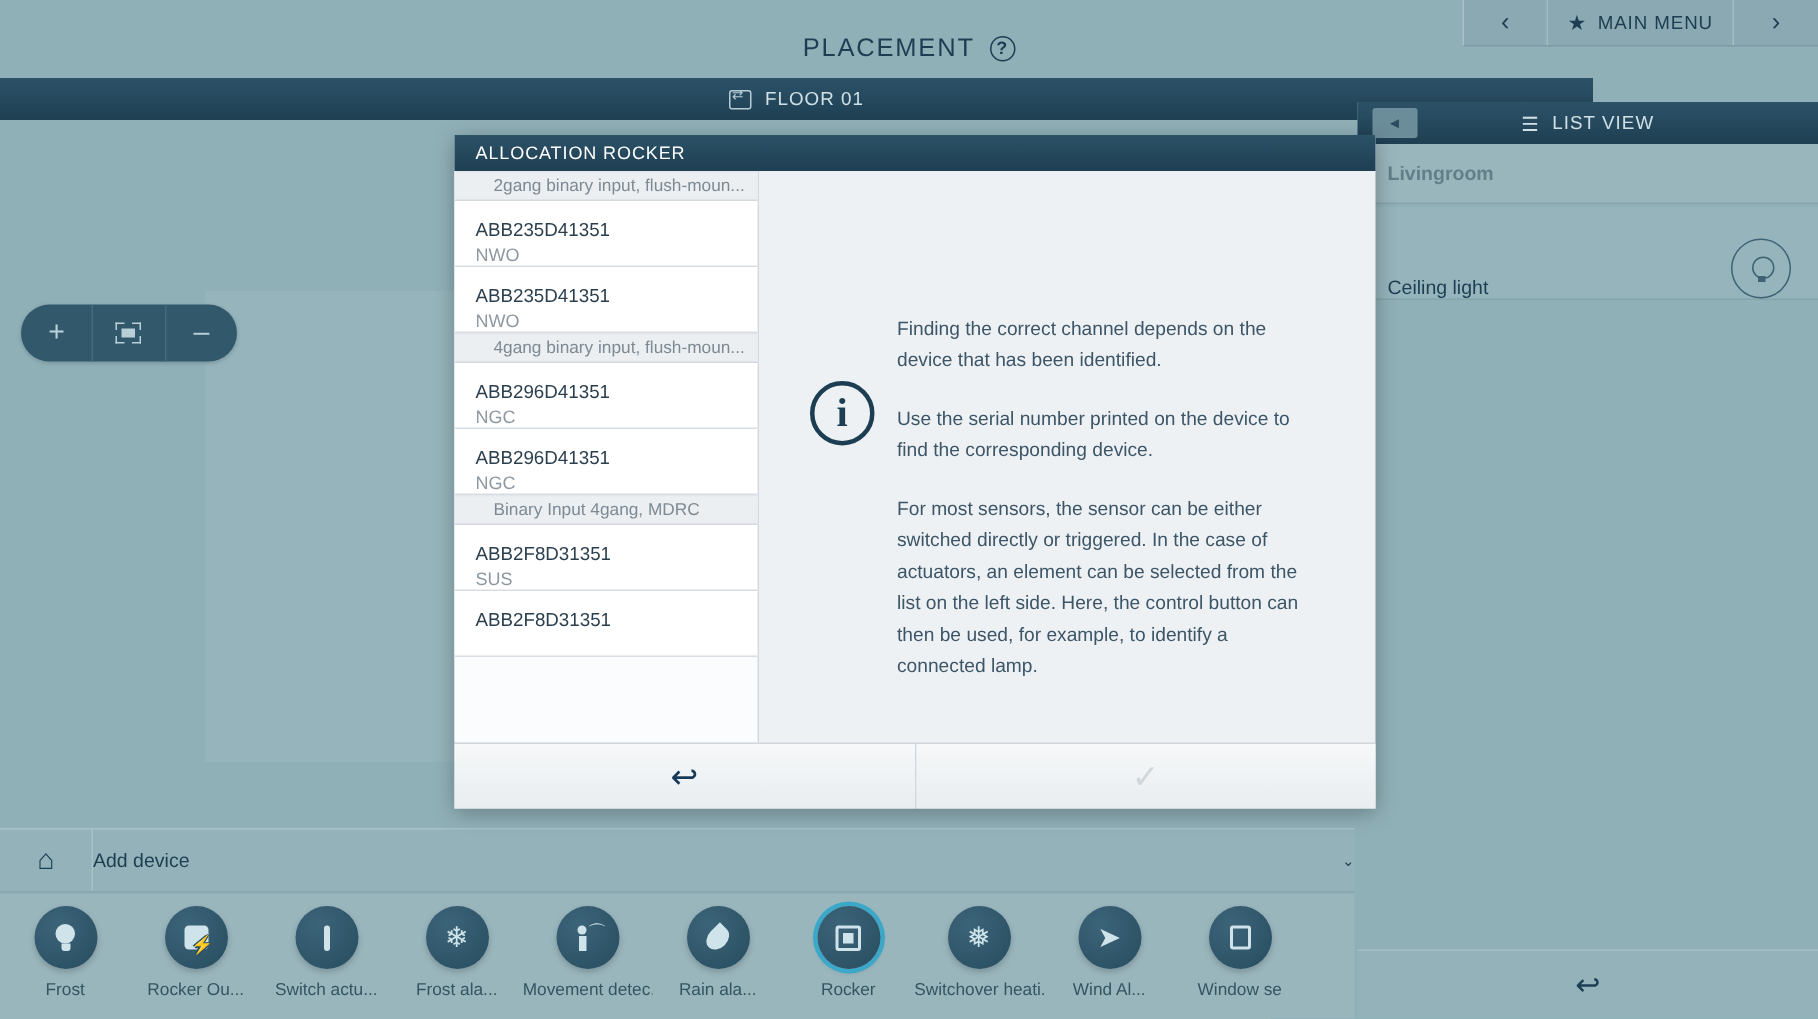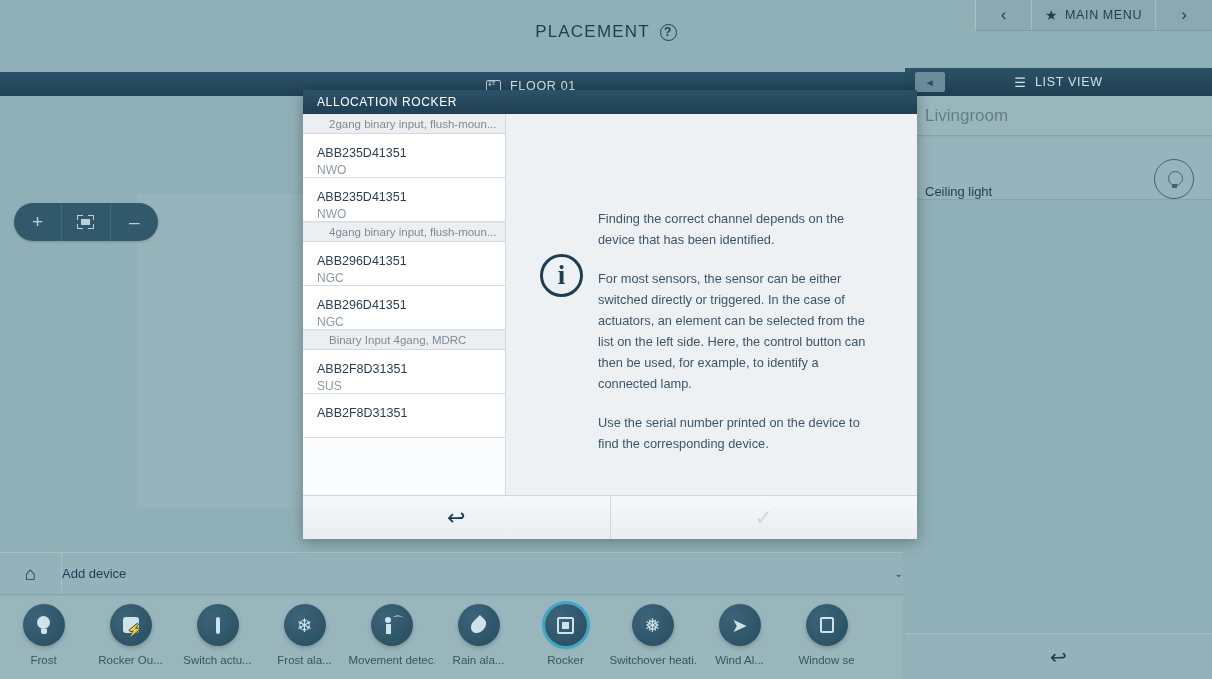--- a/index.html
+++ b/index.html
@@ -41,21 +41,21 @@
   }
   .nav-btn:last-child { border-right: none; }
   .nav-prev, .nav-next { width: 56px; }
   .nav-main {
     width: 124px; gap: 7px; font-size: 12.5px; letter-spacing: .6px;
   }
   .star { font-size: 14px; color: #1d3e52; }
 
   
   .floor-header {
-    position: absolute; left: 0; top: 72px; width: 1062px; height: 28px;
+    position: absolute; left: 0; top: 52px; width: 1062px; height: 28px;
     background: linear-gradient(to bottom, #2c5268, #1f3f52);
     display: flex; align-items: center; justify-content: center; gap: 9px;
     color: #cfe0e6; font-size: 12.5px; letter-spacing: .7px;
   }
   .floor-icon {
     width: 15px; height: 13px; border: 1.4px solid #b7cdd6; border-radius: 2px;
     position: relative;
   }
   .floor-icon::after {
     content: "⇄"; position: absolute; left: 1px; top: -3px;
@@ -182,21 +182,21 @@
     border: 1.5px solid #6e8e9c; border-radius: 2px;
     background: #6b8d99;
     display: flex; align-items: center; justify-content: center;
     color: #2a4c5e; font-size: 10px;
   }
   .list-icon { font-size: 13px; letter-spacing: 0; }
   .group-header {
     position: absolute; left: 0; top: 28px; width: 307px; height: 40px;
     background: #9ab6bd; border-bottom: 1px solid #85a4ac;
     display: flex; align-items: center; padding-left: 20px;
-    font-size: 17px; color: #627e89;
+    font-size: 13px; color: #627e89; font-weight: bold;
   }
   .list-row {
     position: absolute; left: 0; top: 70px; width: 307px; height: 62px;
     background: #96b4bc; border-bottom: 1px solid #85a4ac;
     display: flex; align-items: flex-end; padding: 0 18px 0 20px;
     font-size: 13px; color: #1d3e52;
   }
   .list-row .row-label { flex: 1; }
   .bulb-badge {
     width: 40px; height: 40px; border-radius: 50%;
@@ -446,22 +446,22 @@
           <div class="sn">ABB2F8D31351</div>
         </div>
       </div>
 
       <div class="dialog-info"></div>
     </div>
 
     <div class="info-badge">i</div>
     <div class="info-text">
       <p>Finding the correct channel depends on the device that has been identified.</p>
+      <p>Use the serial number printed on the device to find the corresponding device.</p>
       <p>For most sensors, the sensor can be either switched directly or triggered. In the case of actuators, an element can be selected from the list on the left side. Here, the control button can then be used, for example, to identify a connected lamp.</p>
-      <p>Use the serial number printed on the device to find the corresponding device.</p>
     </div>
 
     <div class="dialog-footer">
       <div class="dlg-btn dlg-back">↩</div>
       <div class="dlg-btn dlg-ok">✓</div>
     </div>
   </div>
 
 </div>
 

